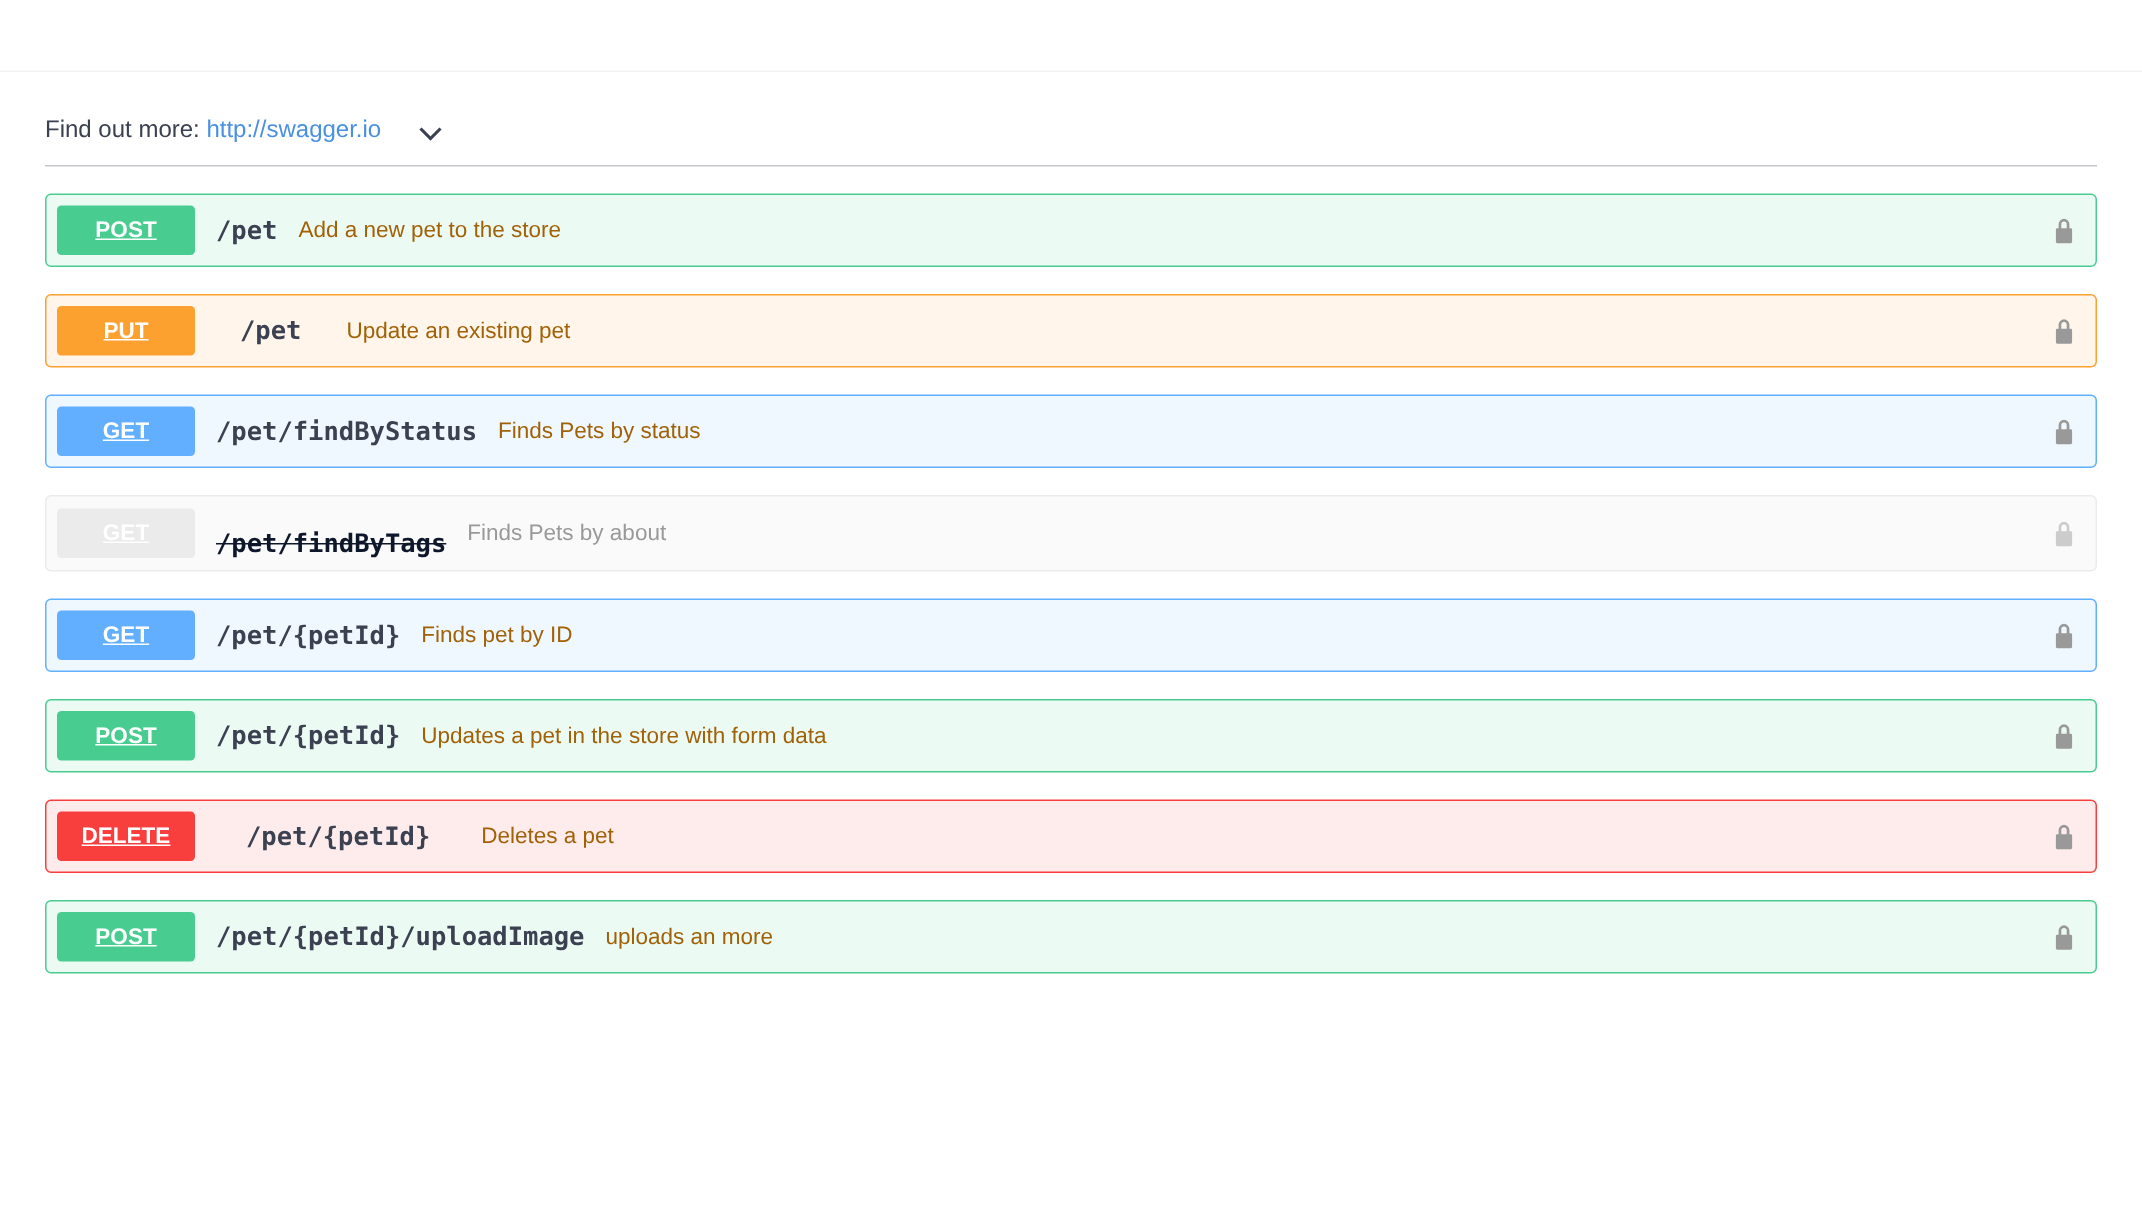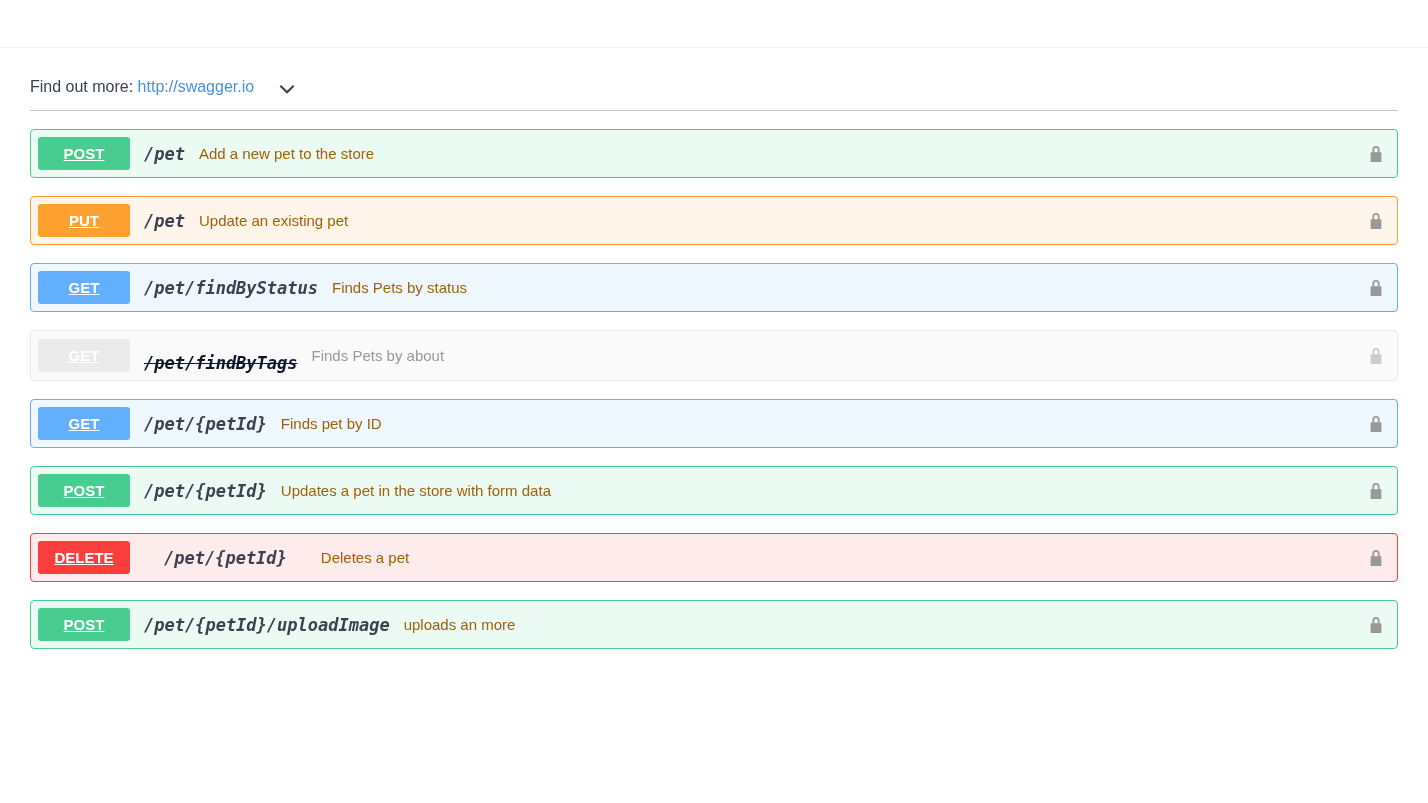--- a/index.html
+++ b/index.html
@@ -11,33 +11,33 @@
 .tag-name { font-size: 28px; font-weight: 700; color: #3b4151; font-family: -apple-system, BlinkMacSystemFont, sans-serif; }
 .tag-desc { font-size: 16px; color: #3b4151; }
 .tag-right { display: flex; align-items: flex-start; gap: 22px; }
 .tag-ext { font-size: 16px; color: #3b4151; }
 .tag-ext a { color: #4990e2; text-decoration: none; }
 .chevron { width: 22px; height: 22px; display: inline-flex; align-items: center; justify-content: center; cursor: pointer; }
 .chevron svg { width: 20px; height: 20px; stroke: #3b4151; stroke-width: 2.5; fill: none; }
 
 .opblock { border: 1px solid; border-radius: 4px; margin-bottom: 18px; display: flex; align-items: center; padding: 7px 12px 7px 7px; cursor: pointer; }
 .opblock-post { background: rgba(73,204,144,0.1); border-color: #49cc90; }
-.opblock-put { background: rgba(252,161,48,0.1); border-color: #fca130; }
+.opblock-put { background: rgba(252,161,48,0.1); border-color: #fca130; gap: 16px; }
 .opblock-get { background: rgba(97,175,254,0.1); border-color: #61affe; }
 .opblock-delete { background: rgba(249,62,62,0.1); border-color: #f93e3e; gap: 20px; }
 .opblock-deprecated { background: rgba(0,0,0,0.02); border-color: #ebebeb; }
 
 .method-badge { min-width: 92px; text-align: center; padding: 8px 0; border-radius: 3px; font-weight: 700; font-size: 15px; color: #fff; font-family: -apple-system, sans-serif; text-decoration: underline; }
 .method-post { background: #49cc90; }
 .method-put { background: #fca130; }
 .method-get { background: #61affe; }
 .method-delete { background: #f93e3e; }
 .method-deprecated { background: #ebebeb; color:#fff; }
 
-.op-path { font-family: "SFMono-Regular", Menlo, Consolas, monospace; font-weight: 600; font-size: 17px; color: #3b4151; margin-left: 14px; font-style: italic; }
+.op-path { font-family: "SFMono-Regular", Menlo, Consolas, monospace; font-weight: 600; font-size: 17px; color: #3b4151; margin-left: 14px; }
 .op-path.deprecated { text-decoration: line-through; color: #0f172a; margin-top: 15px; }
 .op-summary { font-size: 15px; color: #a16207; margin-left: 14px; }
 .op-summary.deprecated { color: #999; }
 
 .op-lock { margin-left: auto; color: #999; display:inline-flex; }
 .op-lock svg { width: 18px; height: 20px; fill: #999; }
 .op-lock.deprecated svg { fill: #ccc; }
 </style>
 </head>
 <body>

